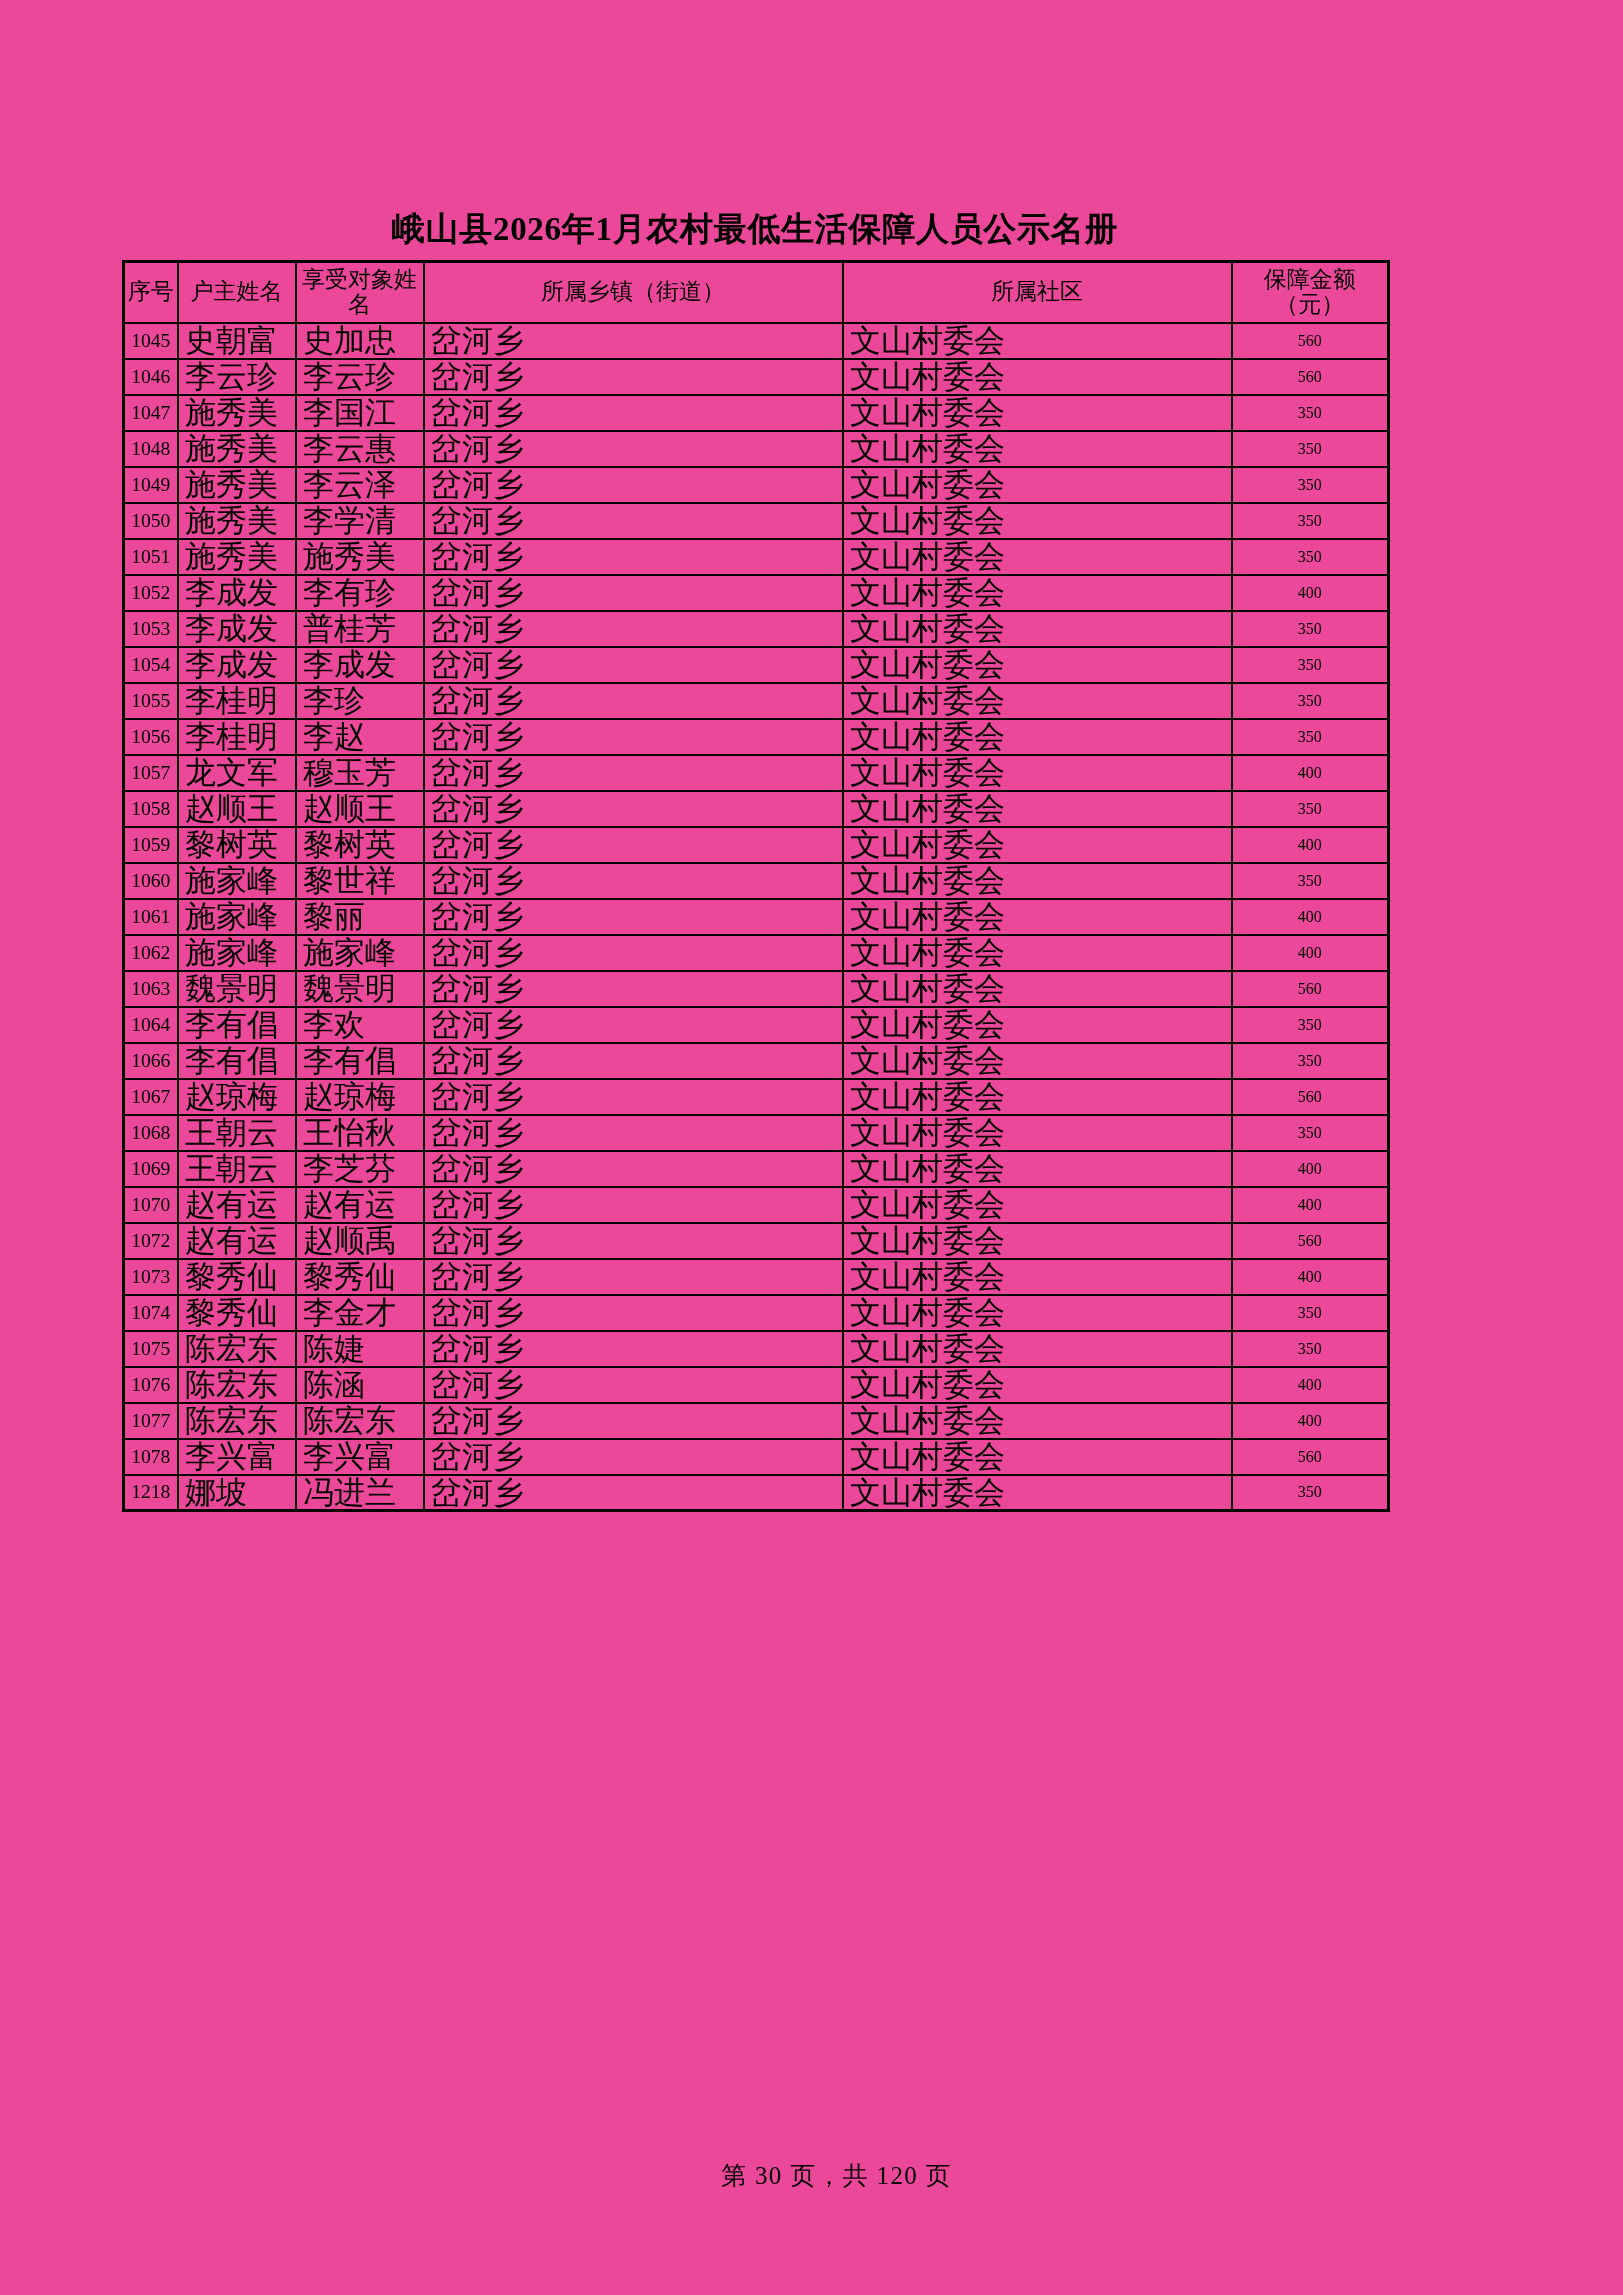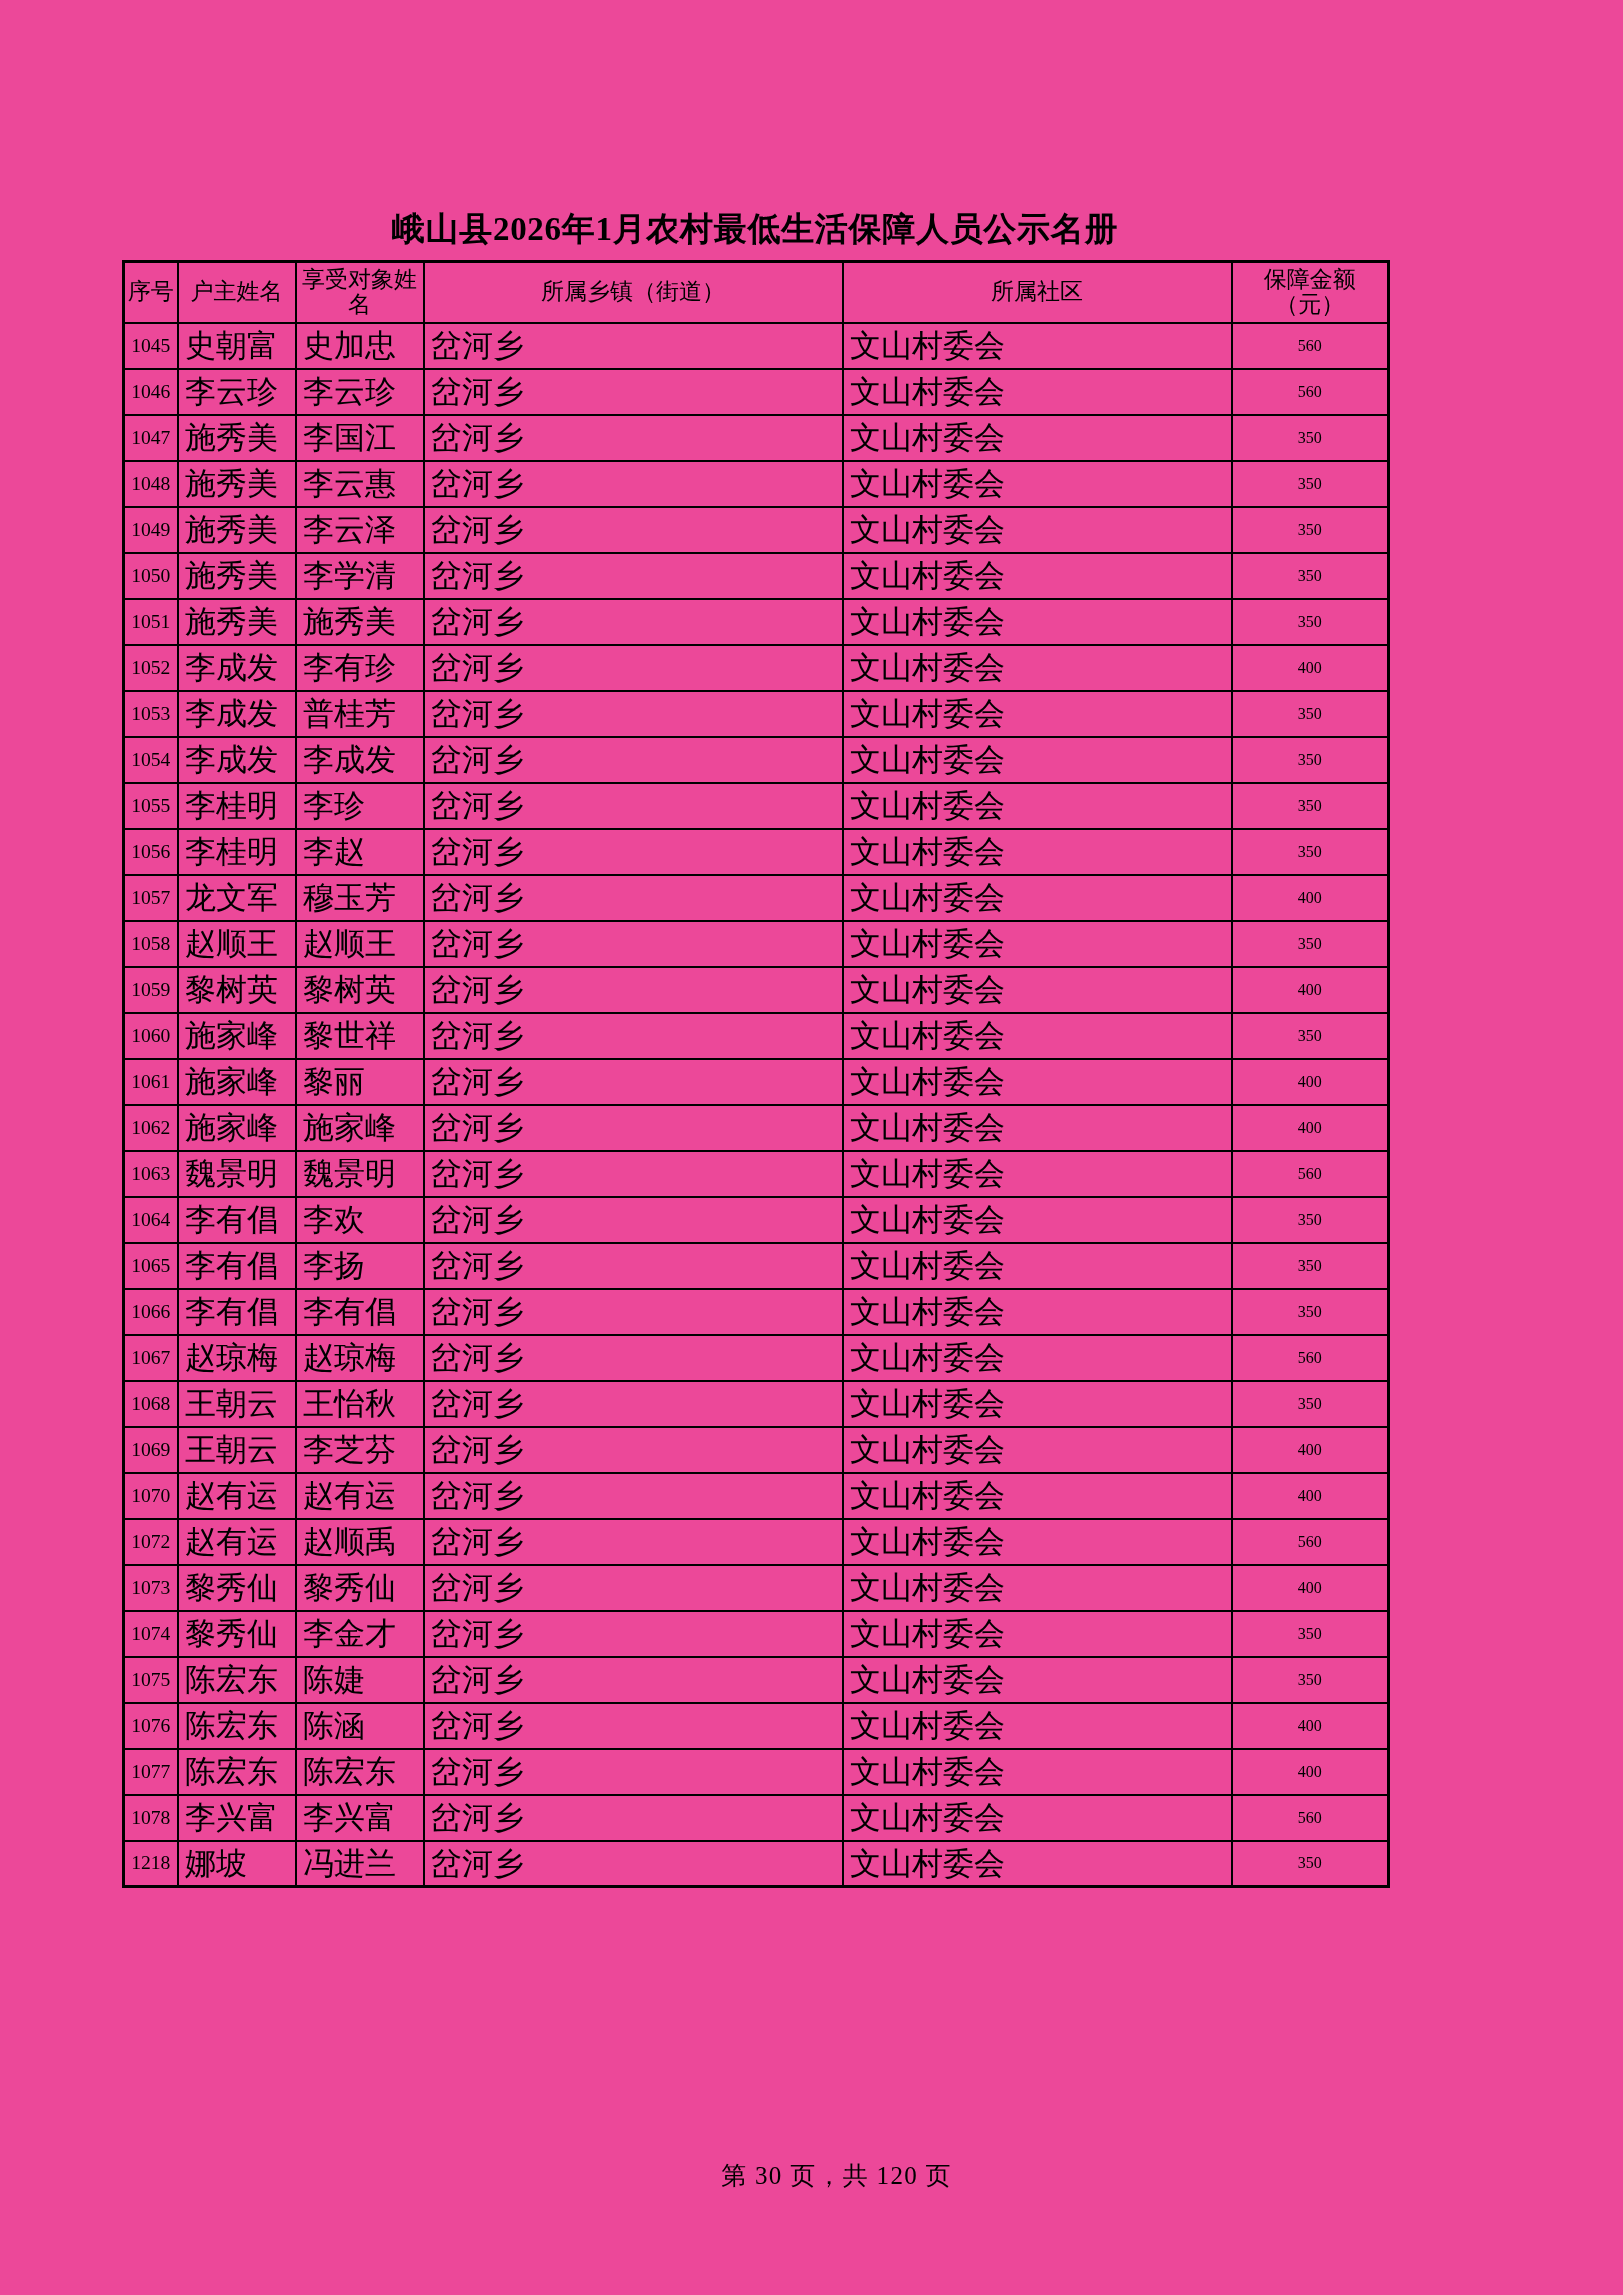--- a/index.html
+++ b/index.html
@@ -33,21 +33,21 @@
     table-layout:fixed;
     border:3.3px solid #000;
     font-family:Liberation Serif, serif;
   }
   table.roster th, table.roster td{
     border:2.6px solid #000;
     overflow:hidden;
     vertical-align:middle;
   }
   thead tr{height:61px;}
-  tbody tr{height:46px;}
+  tbody tr{height:36px;}
   th{
     font-weight:normal;
     font-size:23px;
     text-align:center;
     white-space:pre-line;
     line-height:1.12;
   }
   td{font-size:31px;line-height:1;}
   td:nth-child(1){font-size:19.6px;text-align:center;}
   td:nth-child(2),td:nth-child(3),td:nth-child(4),td:nth-child(5){
@@ -247,28 +247,20 @@
         </tr>
         <tr>
           <td>1064</td>
           <td>李有倡</td>
           <td>李欢</td>
           <td>岔河乡</td>
           <td>文山村委会</td>
           <td>350</td>
         </tr>
         <tr>
-          <td>1065</td>
-          <td>李有倡</td>
-          <td>李扬</td>
-          <td>岔河乡</td>
-          <td>文山村委会</td>
-          <td>350</td>
-        </tr>
-        <tr>
           <td>1066</td>
           <td>李有倡</td>
           <td>李有倡</td>
           <td>岔河乡</td>
           <td>文山村委会</td>
           <td>350</td>
         </tr>
         <tr>
           <td>1067</td>
           <td>赵琼梅</td>

